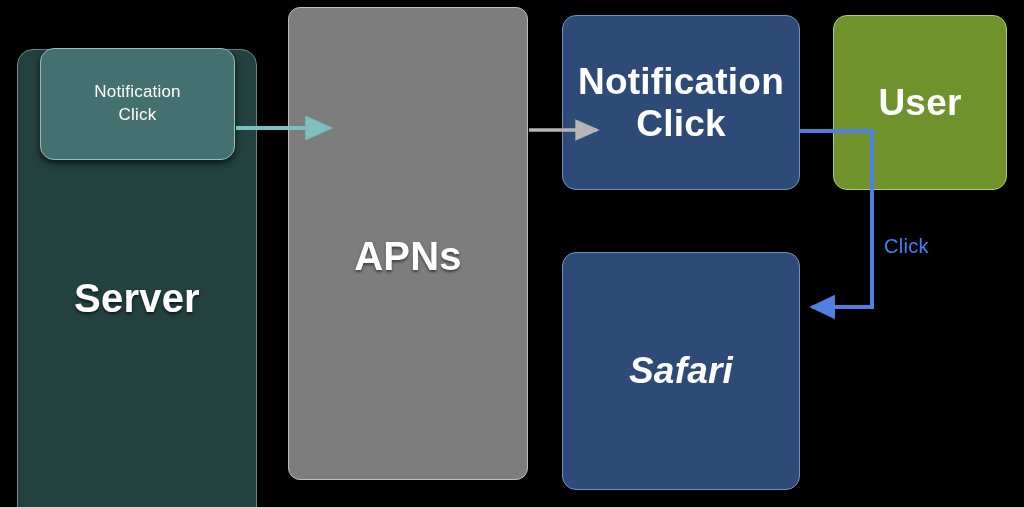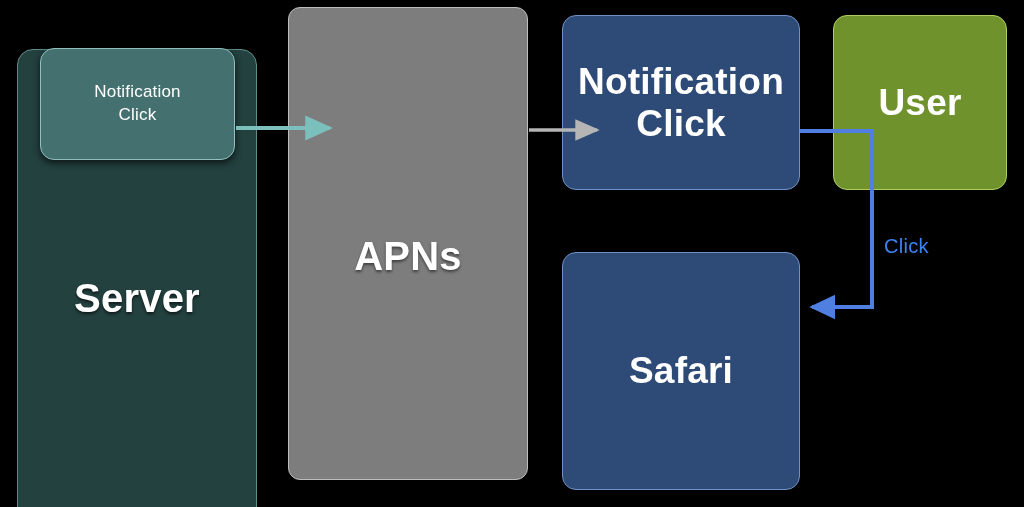--- a/index.html
+++ b/index.html
@@ -121,20 +121,21 @@
   #safari-node {
     left: 562px;
     top: 252px;
     width: 238px;
     height: 238px;
     background: #2e4b78;
     border: 1.5px solid #6f92c6;
     border-radius: 14px;
     box-shadow: 0 3px 7px rgba(0,0,0,0.8);
     font-size: 37px;
+    font-style: italic;
   }
 
   
   #connectors {
     position: absolute;
     left: 0;
     top: 0;
     width: 1024px;
     height: 507px;
     pointer-events: none;

